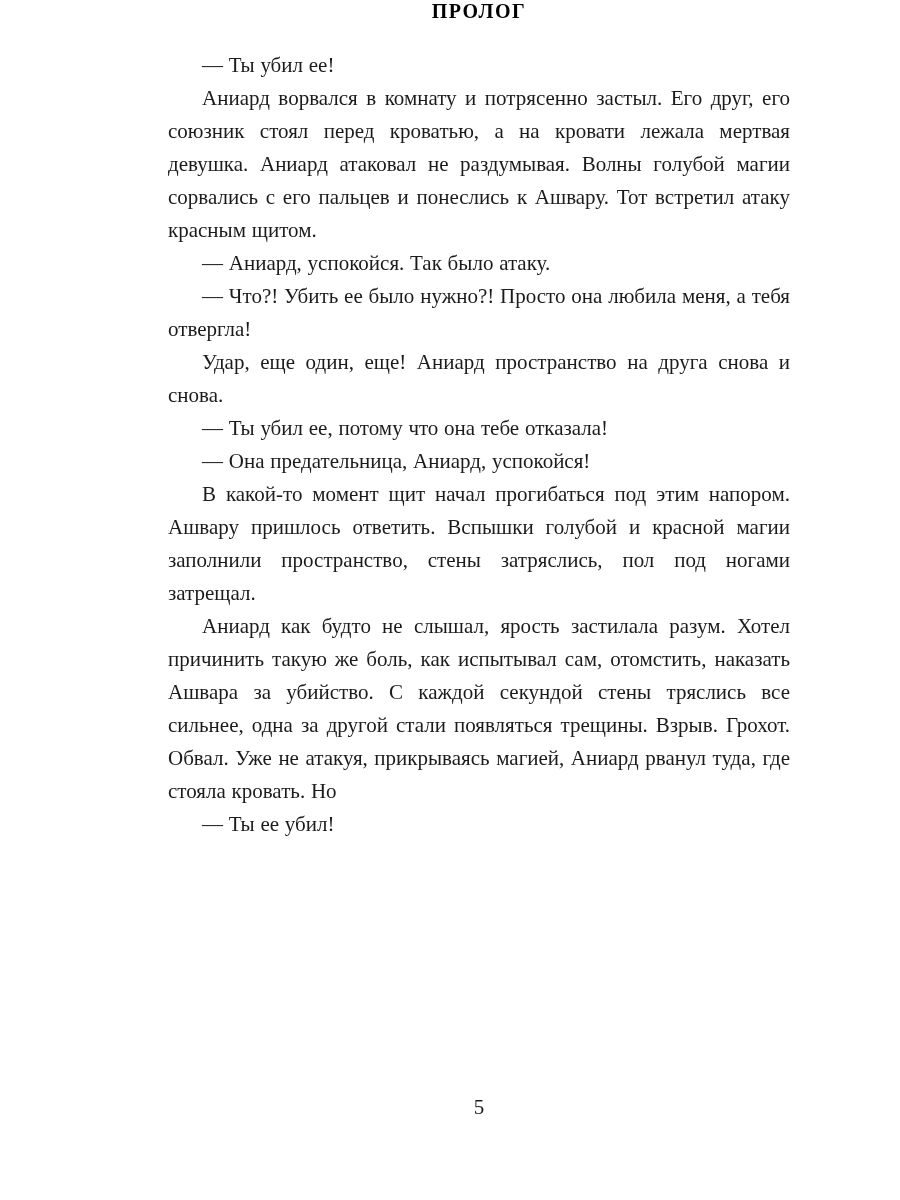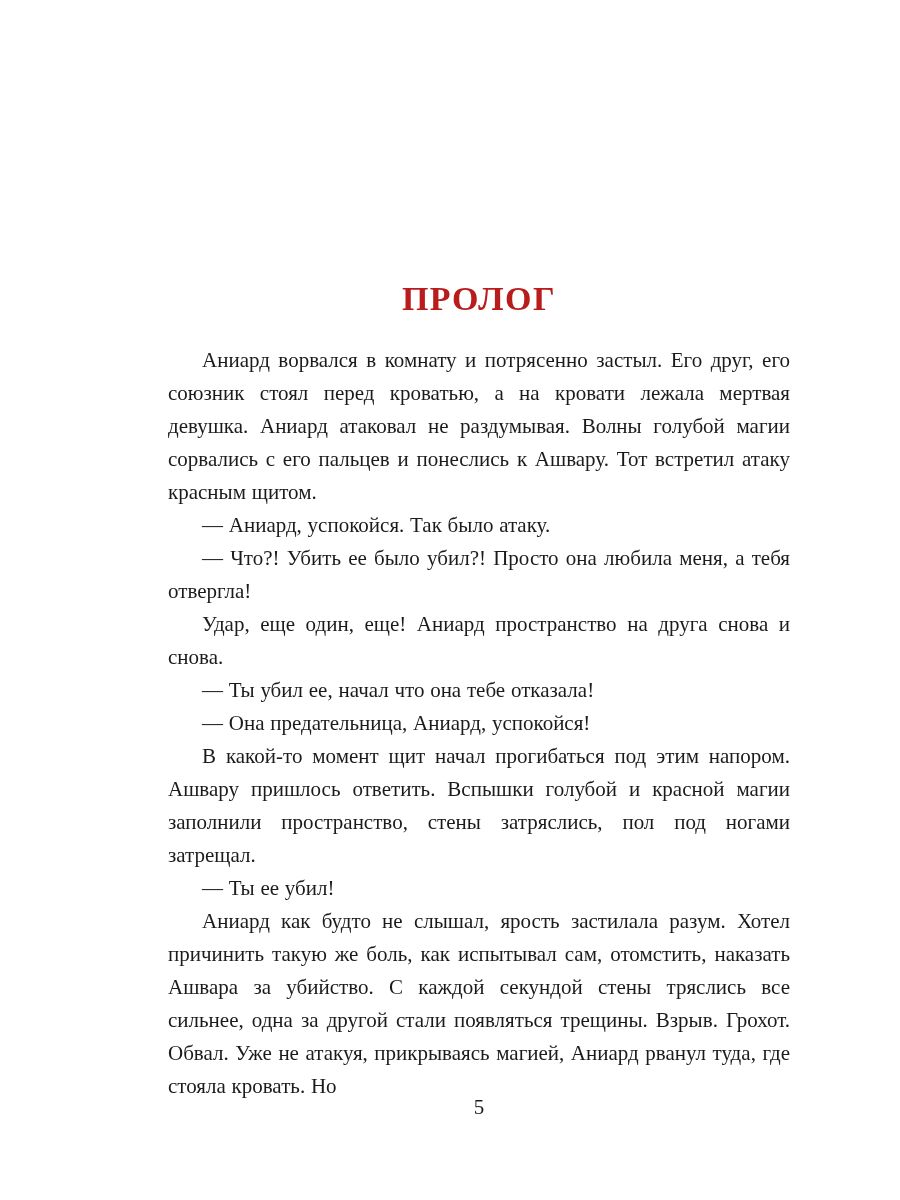--- a/index.html
+++ b/index.html
@@ -21,26 +21,25 @@
       background: #ffffff;
     }
     .text-column {
       position: absolute;
       left: 168px;
       top: 0;
       width: 622px;
     }
     .chapter-title {
       margin: 0;
-      padding-top: 280px;
       text-align: center;
-      font-size: 34px;
+      font-size: 20px;
       font-weight: bold;
       letter-spacing: 1.5px;
-      color: #b91c1c;
+      color: #000000;
     }
     .paragraphs {
       margin-top: 26px;
     }
     p.para {
       margin: 0;
       text-indent: 34px;
       font-size: 21px;
       line-height: 33px;
       text-align: justify;
@@ -58,25 +57,26 @@
       color: #1b1b1b;
     }
   </style>
 </head>
 <body>
 
 <div class="book-page">
   <div class="text-column">
     <h1 class="chapter-title">ПРОЛОГ</h1>
     <div class="paragraphs">
+        <p class="para" lang="ru">— Ты убил ее!</p>
         <p class="para" lang="ru">Аниард ворвался в комнату и потрясенно застыл. Его друг, его союзник стоял перед кроватью, а на кровати лежала мертвая девушка. Аниард атаковал не раздумывая. Волны голубой магии сорвались с его пальцев и понеслись к Ашвару. Тот встретил атаку красным щитом.</p>
         <p class="para" lang="ru">— Аниард, успокойся. Так было атаку.</p>
-        <p class="para" lang="ru">— Что?! Убить ее было убил?! Просто она любила меня, а тебя отвергла!</p>
+        <p class="para" lang="ru">— Что?! Убить ее было нужно?! Просто она любила меня, а тебя отвергла!</p>
         <p class="para" lang="ru">Удар, еще один, еще! Аниард пространство на друга снова и снова.</p>
-        <p class="para" lang="ru">— Ты убил ее, начал что она тебе отказала!</p>
+        <p class="para" lang="ru">— Ты убил ее, потому что она тебе отказала!</p>
         <p class="para" lang="ru">— Она предательница, Аниард, успокойся!</p>
         <p class="para" lang="ru">В какой-то момент щит начал прогибаться под этим напором. Ашвару пришлось ответить. Вспышки голубой и красной магии заполнили пространство, стены затряслись, пол под ногами затрещал.</p>
+        <p class="para" lang="ru">Аниард как будто не слышал, ярость застилала разум. Хотел причинить такую же боль, как испытывал сам, отомстить, наказать Ашвара за убийство. С каждой секундой стены тряслись все сильнее, одна за другой стали появляться трещины. Взрыв. Грохот. Обвал. Уже не атакуя, прикрываясь магией, Аниард рванул туда, где стояла кровать. Но</p>
         <p class="para" lang="ru">— Ты ее убил!</p>
-        <p class="para" lang="ru">Аниард как будто не слышал, ярость застилала разум. Хотел причинить такую же боль, как испытывал сам, отомстить, наказать Ашвара за убийство. С каждой секундой стены тряслись все сильнее, одна за другой стали появляться трещины. Взрыв. Грохот. Обвал. Уже не атакуя, прикрываясь магией, Аниард рванул туда, где стояла кровать. Но</p>
       </div>
   </div>
   <div class="page-number">5</div>
 </div>
 
 </body></html>

